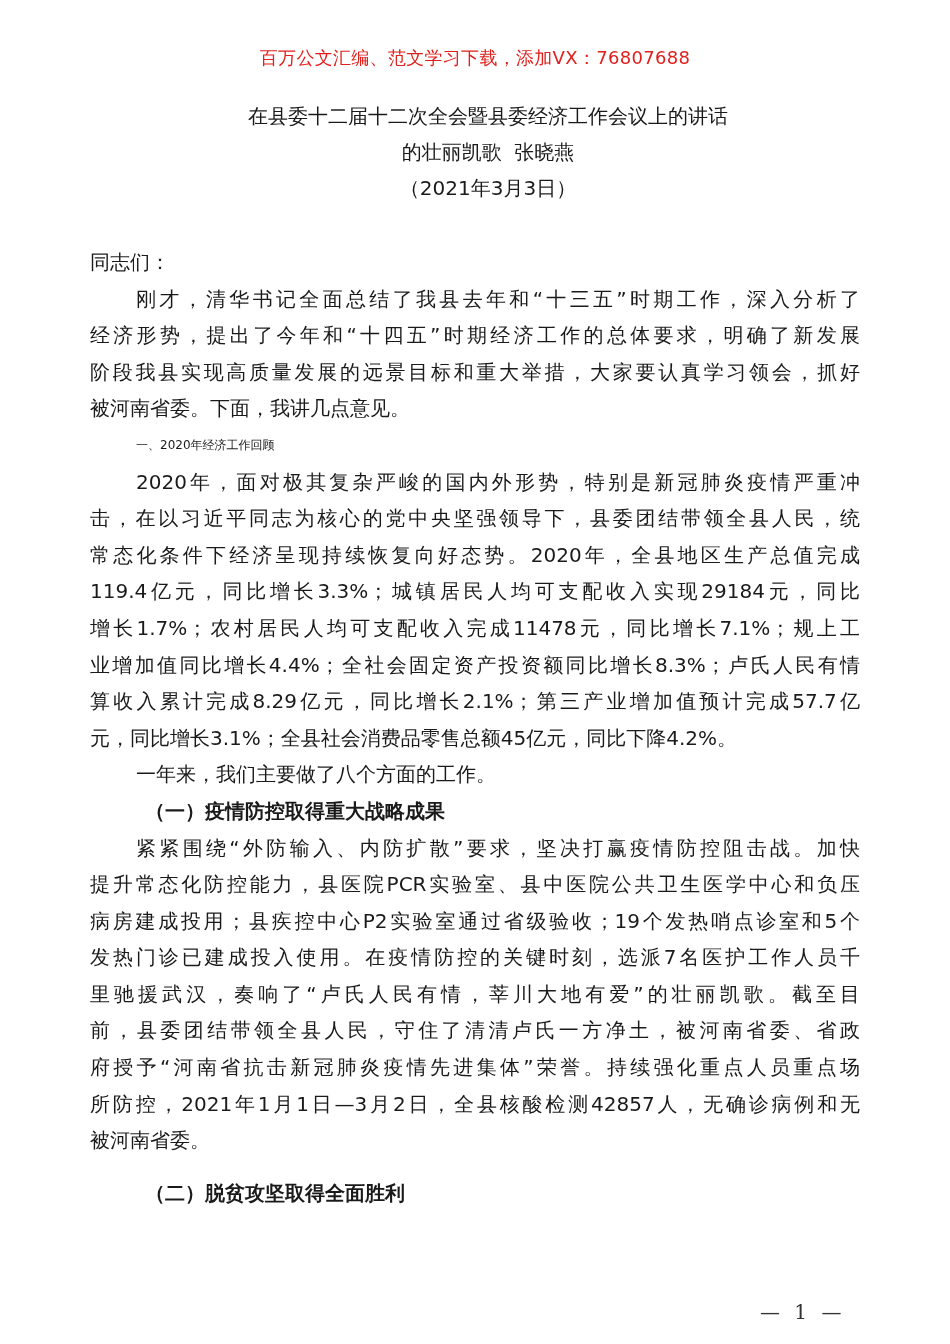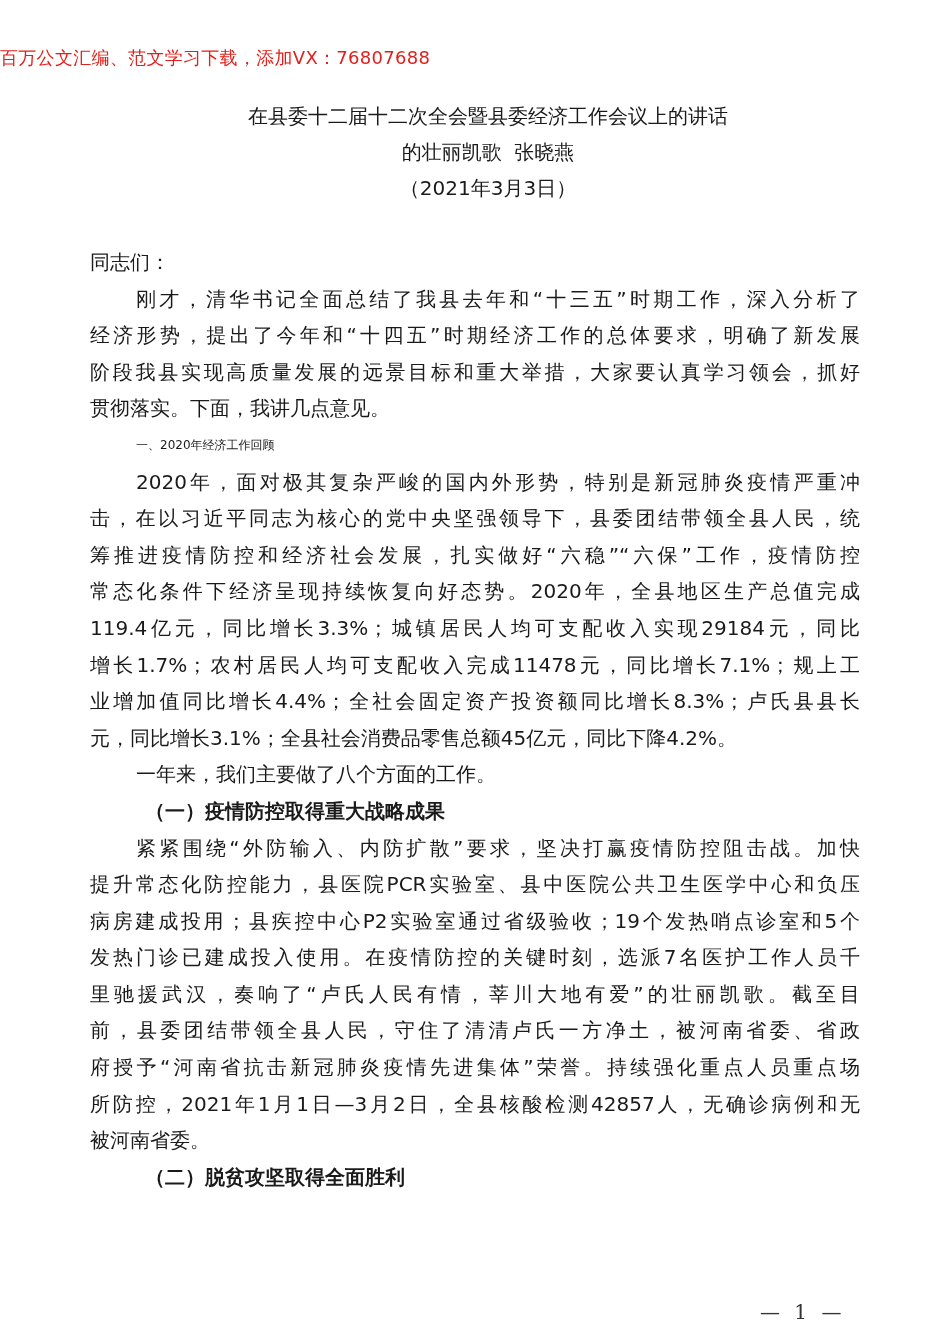--- a/index.html
+++ b/index.html
@@ -1,18 +1,18 @@
 <!DOCTYPE html>
 <html><head>
 <meta charset="utf-8">
 <style>
   html, body { margin: 0; padding: 0; background: #ffffff; }
   body { width: 950px; height: 1344px; position: relative; overflow: hidden;
          font-family: "DejaVu Sans", "Liberation Sans", sans-serif; color: #1a1a1a; }
-  .watermark { position: absolute; top: 46px; left: 0; width: 950px; text-align: left;
+  .watermark { position: absolute; top: 46px; left: 0; width: 950px; text-align: center;
                font-size: 18px; color: #e0201c; letter-spacing: 0.3px; }
   .title-block { position: absolute; top: 98px; left: 0; width: 950px; text-align: center;
                  font-size: 20px; line-height: 36px; margin-left: 13px; }
   .body-text { position: absolute; left: 90px; width: 770px; font-size: 20px; }
   .line { height: 36.6px; line-height: 36.6px; white-space: nowrap; text-align: justify;
           text-align-last: justify; }
   .line.last { text-align-last: left; }
   .indent { padding-left: 46px; }
   .heading-plain { font-size: 12px; }
   .heading-bold { font-weight: bold; padding-left: 55px; }
@@ -29,43 +29,43 @@
   <div style="white-space:pre;">的壮丽凯歌  张晓燕</div>
   <div>（2021年3月3日）</div>
 </div>
 
 <div class="body-text" style="top:244px;">
   <div class="line last">同志们：</div>
 
   <div class="line indent">刚才，清华书记全面总结了我县去年和“十三五”时期工作，深入分析了</div>
   <div class="line">经济形势，提出了今年和“十四五”时期经济工作的总体要求，明确了新发展</div>
   <div class="line">阶段我县实现高质量发展的远景目标和重大举措，大家要认真学习领会，抓好</div>
-  <div class="line last">贯彻落实。下面，我讲几点意见。</div>
+  <div class="line last">被河南省委。下面，我讲几点意见。</div>
 
   <div class="line last indent heading-plain">一、2020年经济工作回顾</div>
 
   <div class="line indent">2020年，面对极其复杂严峻的国内外形势，特别是新冠肺炎疫情严重冲</div>
   <div class="line">击，在以习近平同志为核心的党中央坚强领导下，县委团结带领全县人民，统</div>
-  <div class="line">筹推进疫情防控和经济社会发展，扎实做好“六稳”“六保”工作，疫情防控</div>
   <div class="line">常态化条件下经济呈现持续恢复向好态势。2020年，全县地区生产总值完成</div>
   <div class="line">119.4亿元，同比增长3.3%；城镇居民人均可支配收入实现29184元，同比</div>
   <div class="line">增长1.7%；农村居民人均可支配收入完成11478元，同比增长7.1%；规上工</div>
-  <div class="line">业增加值同比增长4.4%；全社会固定资产投资额同比增长8.3%；卢氏县县长</div>
+  <div class="line">业增加值同比增长4.4%；全社会固定资产投资额同比增长8.3%；卢氏人民有情</div>
+  <div class="line">算收入累计完成8.29亿元，同比增长2.1%；第三产业增加值预计完成57.7亿</div>
   <div class="line last">元，同比增长3.1%；全县社会消费品零售总额45亿元，同比下降4.2%。</div>
 
   <div class="line last indent">一年来，我们主要做了八个方面的工作。</div>
 
   <div class="line last heading-bold">（一）疫情防控取得重大战略成果</div>
 
   <div class="line indent">紧紧围绕“外防输入、内防扩散”要求，坚决打赢疫情防控阻击战。加快</div>
   <div class="line">提升常态化防控能力，县医院PCR实验室、县中医院公共卫生医学中心和负压</div>
   <div class="line">病房建成投用；县疾控中心P2实验室通过省级验收；19个发热哨点诊室和5个</div>
   <div class="line">发热门诊已建成投入使用。在疫情防控的关键时刻，选派7名医护工作人员千</div>
   <div class="line">里驰援武汉，奏响了“卢氏人民有情，莘川大地有爱”的壮丽凯歌。截至目</div>
   <div class="line">前，县委团结带领全县人民，守住了清清卢氏一方净土，被河南省委、省政</div>
   <div class="line">府授予“河南省抗击新冠肺炎疫情先进集体”荣誉。持续强化重点人员重点场</div>
   <div class="line">所防控，2021年1月1日—3月2日，全县核酸检测42857人，无确诊病例和无</div>
   <div class="line last">被河南省委。</div>
 
-  <div class="line last heading-bold" style="margin-top:0;">（二）脱贫攻坚取得全面胜利</div>
+  <div class="line last heading-bold" style="margin-top:16px;">（二）脱贫攻坚取得全面胜利</div>
 </div>
 
 <div class="page-number">— 1 —</div>
 
 </body></html>

